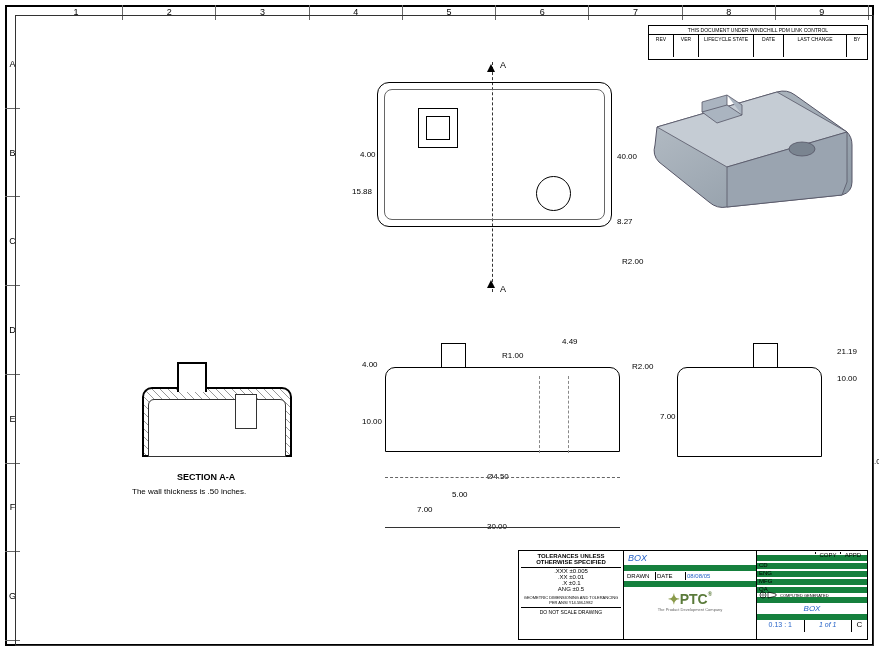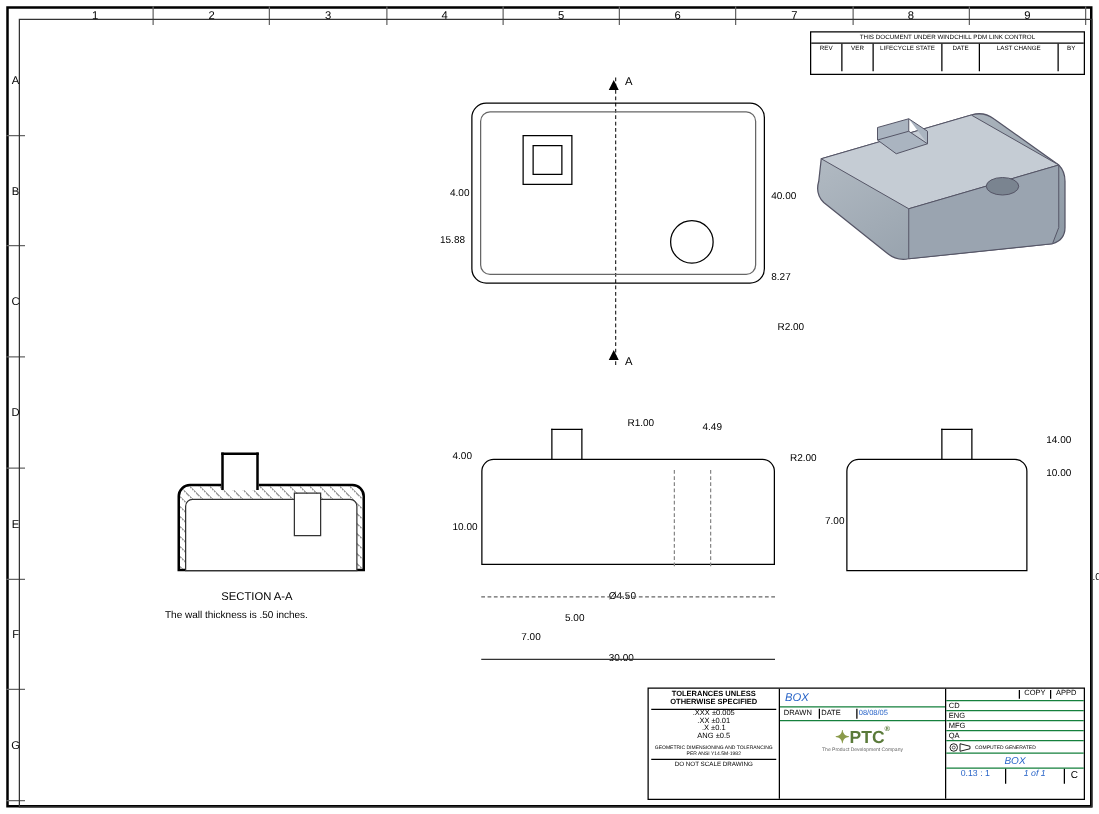--- a/index.html
+++ b/index.html
@@ -16,21 +16,21 @@
 .top-view{position:absolute;top:60px;left:355px;width:235px;height:145px;border:1px solid #000;border-radius:12px}
 .top-view-inner{position:absolute;top:6px;left:6px;right:6px;bottom:6px;border:1px solid #666;border-radius:8px}
 .sq-feature{position:absolute;top:25px;left:40px;width:40px;height:40px;border:1px solid #000}
 .sq-feature-in{position:absolute;top:7px;left:7px;right:7px;bottom:7px;border:1px solid #000}
 .circle-feature{position:absolute;bottom:15px;right:40px;width:35px;height:35px;border:1px solid #000;border-radius:50%}
 
 
 .section-view{position:absolute;top:340px;left:120px;width:150px;height:95px}
 .section-body{position:absolute;bottom:0;width:100%;height:70px;border:2px solid #000;border-top-left-radius:10px;border-top-right-radius:10px;background:linear-gradient(45deg,#fff 45%,#999 45%,#999 50%,#fff 50%,#fff 95%,#999 95%) 0 0/8px 8px}
 .section-top{position:absolute;top:0;left:35px;width:30px;height:30px;border:2px solid #000;border-bottom:none;background:#fff}
-.section-label{position:absolute;top:450px;left:155px;font-size:9px;font-weight:normal}
+.section-label{position:absolute;top:450px;left:155px;font-size:9px;font-weight:bold}
 .section-note{position:absolute;top:465px;left:110px;font-size:8px}
 
 
 .front-view{position:absolute;top:345px;left:363px;width:235px;height:85px;border:1px solid #000;border-radius:10px 10px 0 0}
 .front-boss{position:absolute;top:-25px;left:55px;width:25px;height:25px;border:1px solid #000;border-bottom:none}
 
 
 .side-view{position:absolute;top:345px;left:655px;width:145px;height:90px;border:1px solid #000;border-radius:10px 10px 0 0}
 .side-boss{position:absolute;top:-25px;left:75px;width:25px;height:25px;border:1px solid #000;border-bottom:none}
 
@@ -39,21 +39,21 @@
 
 
 .dim{position:absolute;font-size:8px;color:#000}
 .dim-line{position:absolute;background:#333}
 
 
 .title-block{position:absolute;bottom:3px;right:3px;width:350px;height:90px;border:1px solid #000;display:flex;font-size:6px}
 .tb-col1{width:105px;border-right:1px solid #000;padding:2px;text-align:center}
 .tb-col2{flex:1;border-right:1px solid #000}
 .tb-col3{width:110px}
-.tb-row{border-bottom:1px solid #15803d;padding:1px 2px;font-size:6px}
+.tb-row{border-bottom:6px solid #15803d;padding:1px 2px;font-size:6px}
 .ptc-logo{font-size:14px;font-weight:bold;color:#5a7a3a;padding:4px;text-align:center}
 
 
 .rev-block{position:absolute;top:3px;right:3px;width:220px;height:35px;border:1px solid #000;font-size:5px}
 .rev-header{text-align:center;border-bottom:1px solid #000;padding:1px;font-size:5px}
 .rev-cols{display:flex;height:22px}
 .rev-cols div{border-right:1px solid #000;padding:1px;font-size:5px;text-align:center}
 .cutlabel{position:absolute;font-size:9px}
 </style>
 </head>
@@ -140,35 +140,35 @@
   </div>
   <div class="section-label">SECTION A-A</div>
   <div class="section-note">The wall thickness is .50 inches.</div>
 
   <div class="front-view">
     <div class="front-boss"></div>
     <div style="position:absolute;top:8px;right:50px;width:30px;height:77px;border-left:1px dashed #888;border-right:1px dashed #888"></div>
   </div>
   <div class="dim" style="top:338px;left:340px">4.00</div>
   <div class="dim" style="top:395px;left:340px">10.00</div>
-  <div class="dim" style="top:312px;left:480px">R1.00</div>
+  <div class="dim" style="top:329px;left:480px">R1.00</div>
   <div class="dim" style="top:315px;left:540px">4.49</div>
   <div class="dim" style="top:340px;left:610px">R2.00</div>
   <div class="dim" style="top:450px;left:465px">Ø4.50</div>
   <div class="dim" style="top:468px;left:430px">5.00</div>
   <div class="dim" style="top:483px;left:395px">7.00</div>
   <div class="dim" style="top:500px;left:465px">30.00</div>
 
   <div class="dim-line" style="top:455px;left:363px;width:235px;height:1px;border-top:1px dashed #666;background:none"></div>
   <div class="dim-line" style="top:505px;left:363px;width:235px;height:1px"></div>
 
   <div class="side-view">
     <div class="side-boss"></div>
   </div>
-  <div class="dim" style="top:325px;left:815px">14.00</div>
+  <div class="dim" style="top:325px;left:815px">21.19</div>
   <div class="dim" style="top:352px;left:815px">10.00</div>
   <div class="dim" style="top:390px;left:638px">7.00</div>
   <div class="dim" style="top:435px;left:852px">.00</div>
 
   <div class="title-block">
     <div class="tb-col1">
       <div style="font-weight:bold;font-size:6px;border-bottom:1px solid #000;padding-bottom:2px">TOLERANCES UNLESS OTHERWISE SPECIFIED</div>
       <div>.XXX ±0.005</div>
       <div>.XX ±0.01</div>
       <div>.X ±0.1</div>

